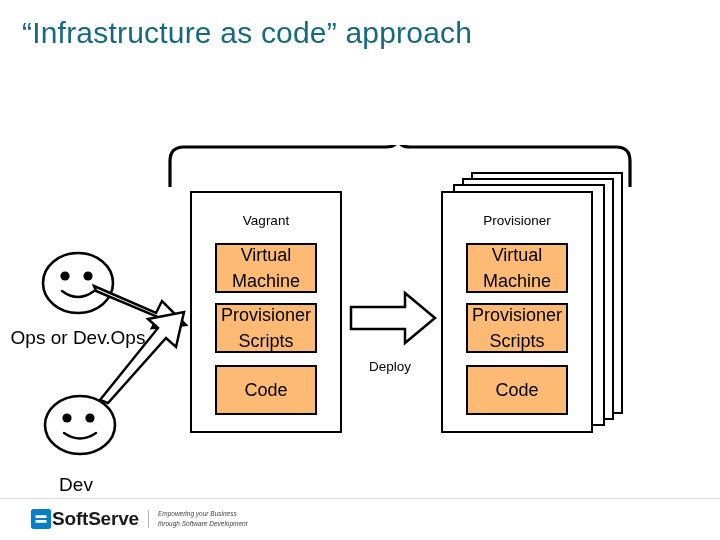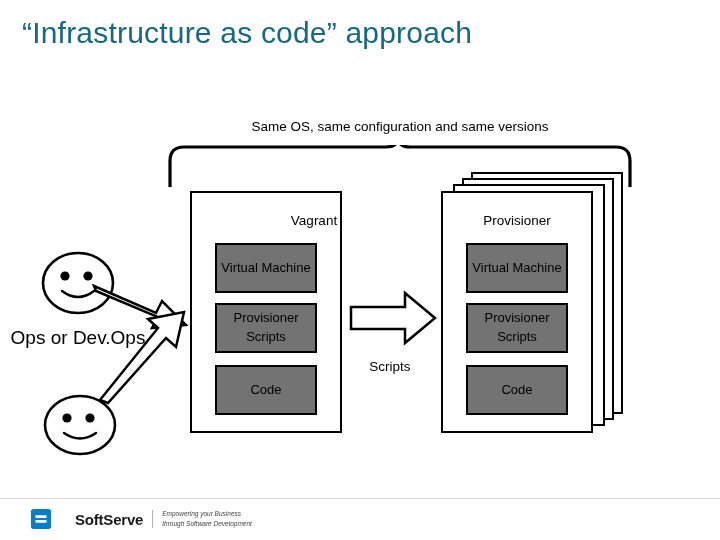--- a/index.html
+++ b/index.html
@@ -60,28 +60,28 @@
   
   .stack-card {
     position: absolute;
     background: #ffffff;
     border: 2px solid #000000;
     box-sizing: border-box;
   }
   
   .inner-box {
     position: absolute;
-    background: #737373;
+    background: #fdba74;
     border: 2px solid #000000;
     box-sizing: border-box;
     display: flex;
     align-items: center;
     justify-content: center;
     text-align: center;
-    font-size: 13px;
+    font-size: 18px;
     color: #000000;
     line-height: 1.45;
   }
   .panel-label {
     position: absolute;
     font-size: 13.5px;
     color: #000000;
     text-align: center;
   }
   
@@ -123,24 +123,24 @@
     left: 30px;
     top: 508px;
     display: flex;
     align-items: center;
   }
   #logo-mark {
     width: 22px;
     height: 22px;
   }
   #logo-text {
-    font-size: 15px;
+    font-size: 19px;
     font-weight: bold;
     color: #1a1a1a;
-    margin-left: 23px;
+    margin-left: 0;
     letter-spacing: -0.2px;
   }
   #logo-divider {
     width: 1px;
     height: 18px;
     background: #b4b4b4;
     margin: 0 9px;
   }
   #logo-tagline {
     font-size: 6.5px;
@@ -150,65 +150,65 @@
   }
 </style>
 </head>
 <body>
 
 <div id="slide">
 
   <div id="title">“Infrastructure as code” approach</div>
   <div id="title-rule"></div>
 
-  <div id="caption">Same OS, same configuration and same versions</div>
 
   <svg id="brace" viewBox="0 0 464 42" width="464" height="42">
     <path d="M2,42 L2,16 Q2,2 16,2 L218,2 Q230,2 230,-8 Q230,2 242,2 L448,2 Q462,2 462,16 L462,42" fill="none" stroke="#000000" stroke-width="3.2" stroke-linecap="butt"></path>
   </svg>
 
   <div class="stack-card" style="left:471px; top:172px; width:152px; height:242px;"></div>
   <div class="stack-card" style="left:462px; top:178px; width:152px; height:242px;"></div>
   <div class="stack-card" style="left:453px; top:184px; width:152px; height:242px;"></div>
 
   <div class="stack-card" style="left:190px; top:191px; width:152px; height:242px;"></div>
-  <div class="panel-label" style="left:190px; top:213px; width:152px;padding-left:48px;">Vagrant</div>
+  <div class="panel-label" style="left:190px; top:213px; width:152px;">Vagrant</div>
   <div class="inner-box" style="left:215px; top:243px; width:102px; height:50px;">Virtual Machine</div>
   <div class="inner-box" style="left:215px; top:303px; width:102px; height:50px;">Provisioner Scripts</div>
   <div class="inner-box" style="left:215px; top:365px; width:102px; height:50px;">Code</div>
 
   <div class="stack-card" style="left:441px; top:191px; width:152px; height:242px;"></div>
   <div class="panel-label" style="left:441px; top:213px; width:152px;">Provisioner</div>
   <div class="inner-box" style="left:466px; top:243px; width:102px; height:50px;">Virtual Machine</div>
   <div class="inner-box" style="left:466px; top:303px; width:102px; height:50px;">Provisioner Scripts</div>
   <div class="inner-box" style="left:466px; top:365px; width:102px; height:50px;">Code</div>
 
   <svg class="arrow-svg" style="left:349px; top:290px;" width="88" height="56" viewBox="0 0 88 56">
     <path d="M2,17 L56,17 L56,3 L86,28 L56,53 L56,39 L2,39 Z" fill="#ffffff" stroke="#000000" stroke-width="2.5" stroke-linejoin="miter"></path>
   </svg>
-  <div id="deploy-label">Scripts</div>
+  <div id="deploy-label">Deploy</div>
 
   <svg class="face" style="left:40px; top:250px;" width="76" height="66" viewBox="0 0 76 66">
     <ellipse cx="38" cy="33" rx="35" ry="30" fill="#ffffff" stroke="#000000" stroke-width="2.6"></ellipse>
     <circle cx="25" cy="26" r="4.6" fill="#000000"></circle>
     <circle cx="48" cy="26" r="4.6" fill="#000000"></circle>
     <path d="M22,41 Q38,53 54,41" fill="none" stroke="#000000" stroke-width="2.4" stroke-linecap="round"></path>
   </svg>
   <div class="person-label" style="left:8px; top:327px; width:140px;">Ops or Dev.Ops</div>
 
   <svg class="arrow-svg" style="left:92px; top:281px;" width="96" height="52" viewBox="0 0 96 52">
     <path d="M2,5 L64,32 L70,20 L94,44 L60,47 L66,36 L4,10 Z" fill="#ffffff" stroke="#000000" stroke-width="2.5" stroke-linejoin="miter"></path>
   </svg>
 
   <svg class="face" style="left:42px; top:393px;" width="76" height="64" viewBox="0 0 76 64">
     <ellipse cx="38" cy="32" rx="35" ry="29" fill="#ffffff" stroke="#000000" stroke-width="2.6"></ellipse>
     <circle cx="25" cy="25" r="4.6" fill="#000000"></circle>
     <circle cx="48" cy="25" r="4.6" fill="#000000"></circle>
     <path d="M22,40 Q38,51 54,40" fill="none" stroke="#000000" stroke-width="2.4" stroke-linecap="round"></path>
   </svg>
+  <div class="person-label" style="left:20px; top:474px; width:112px;">Dev</div>
 
   <svg class="arrow-svg" style="left:96px; top:295px;" width="92" height="110" viewBox="0 0 92 110">
     <path d="M4,105 L62,33 L52,24 L88,17 L80,52 L70,43 L12,108 Z" fill="#ffffff" stroke="#000000" stroke-width="2.5" stroke-linejoin="miter"></path>
   </svg>
 
   <div id="footer"></div>
   <div id="logo-wrap">
     <svg id="logo-mark" viewBox="0 0 24 24">
       <rect x="1" y="1" width="22" height="22" rx="3" fill="#0a7ec4"></rect>
       <path d="M6,8 L18,8 L18,11 L6,11 Z M6,13 L18,13 L18,16 L6,16 Z" fill="#ffffff"></path>

